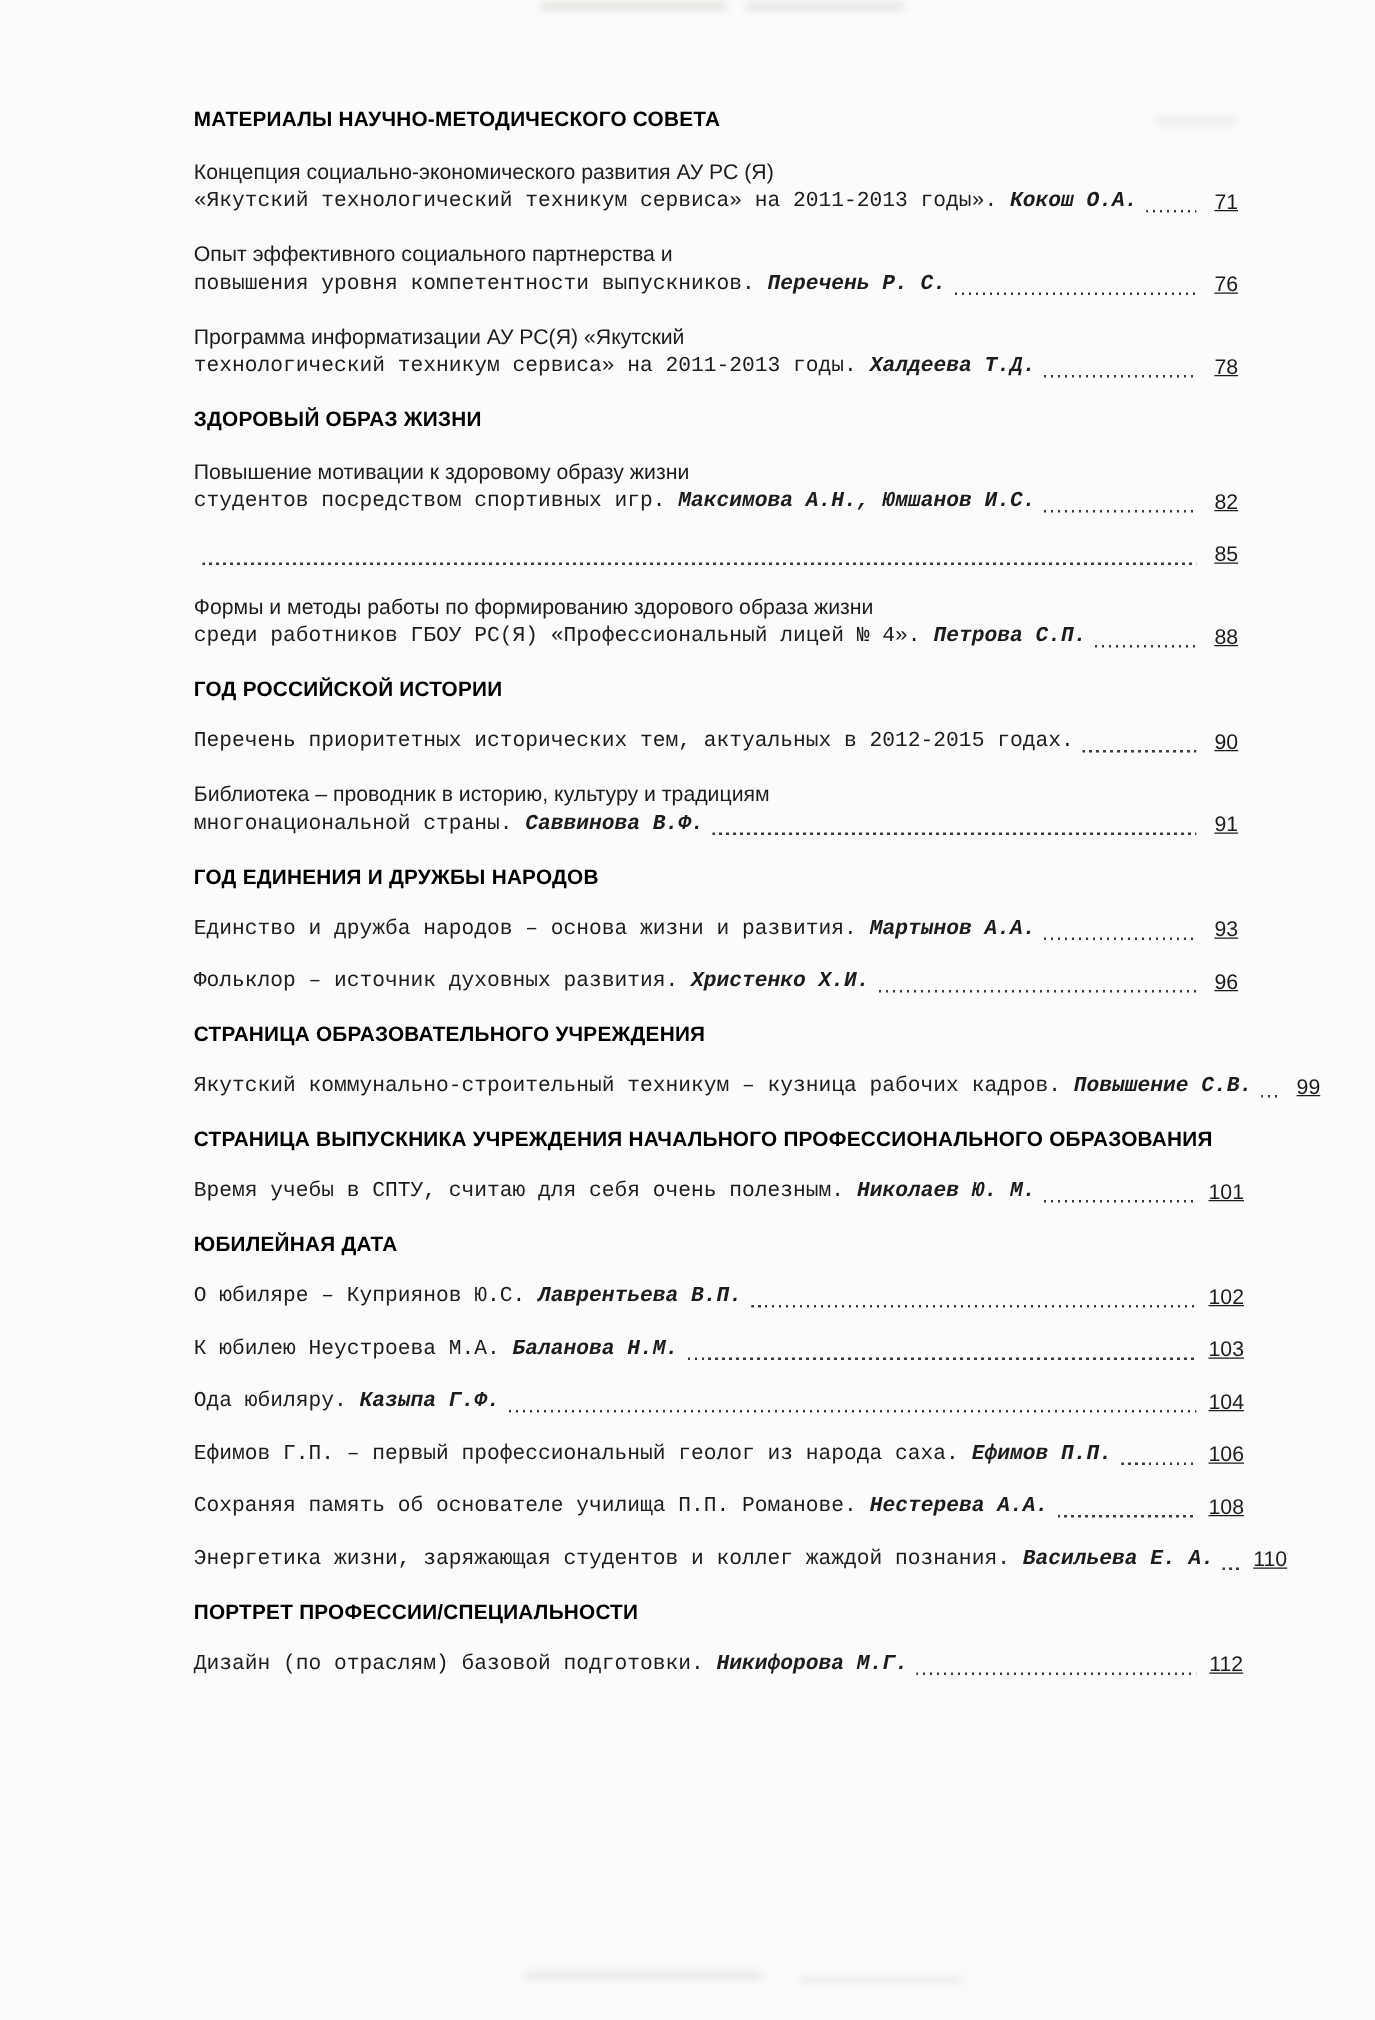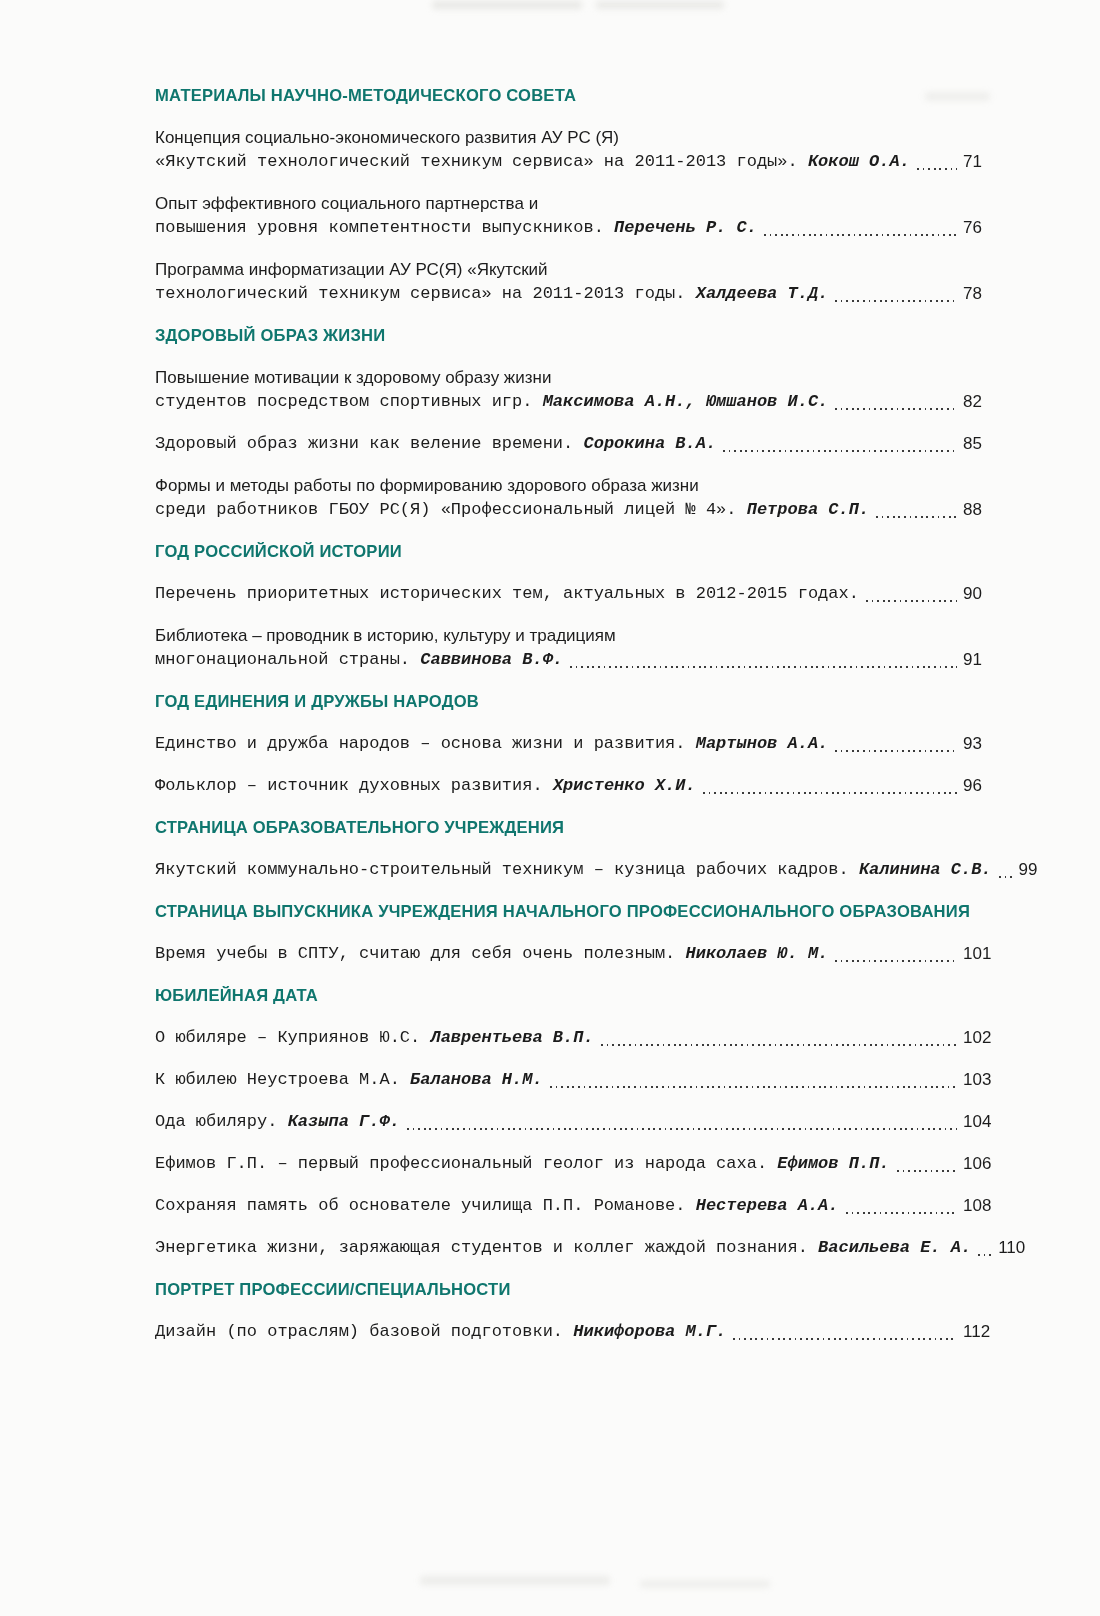--- a/index.html
+++ b/index.html
@@ -12,40 +12,40 @@
     overflow: hidden;
   }
   .page {
     position: absolute; inset: 0;
     padding: 84px 85px 0 155px;
     box-sizing: border-box;
   }
   .toc-section { margin: 0; }
   .toc-heading {
     font-size: 16.6px; line-height: 24px;
-    font-weight: bold; color: #0f766e;
+    font-weight: bold; color: #000000;
     letter-spacing: 0.2px;
     white-space: nowrap;
     margin: 0 0 18px 0;
   }
   .toc-entry { margin: 0 16px 18px 0; font-size: 17px; line-height: 24px; }
   .entry-line1 { white-space: nowrap; }
   .entry-row { display: flex; align-items: flex-end; }
   .entry-text { white-space: nowrap; flex: 0 0 auto; font-family: Liberation Mono, monospace; }
   .entry-author { font-weight: bold; font-style: italic; }
   .dot-leader {
     flex: 1 1 auto; min-width: 14px;
     height: 3px; margin: 0 6px 4px 7px;
     background-image: repeating-linear-gradient(
       to right, #3b3b3b 0, #3b3b3b 1.8px, transparent 1.8px, transparent 5.6px);
     background-position: left bottom;
     background-size: 100% 2px;
     background-repeat: no-repeat;
   }
-  .page-num { flex: 0 0 auto; min-width: 36px; text-align: left; font-size: 17px; }
+  .page-num { flex: 0 0 auto; min-width: 36px; text-align: center; font-size: 17px; text-decoration: underline; }
   .artifact {
     position: absolute; background: #d8d8d4;
     filter: blur(3px); border-radius: 3px; pointer-events: none;
   }
   #art-top-1 { left: 432px; top: 1px; width: 150px; height: 8px; opacity: .55; }
   #art-top-2 { left: 596px; top: 1px; width: 128px; height: 8px; opacity: .5; }
   #art-right-1 { left: 925px; top: 92px; width: 65px; height: 9px; opacity: .35; }
   #art-bot-1 { left: 420px; top: 1576px; width: 190px; height: 9px; opacity: .4; }
   #art-bot-2 { left: 640px; top: 1580px; width: 130px; height: 8px; opacity: .35; }
 </style>
@@ -98,21 +98,20 @@
       <div class="entry-line1">Повышение мотивации к здоровому образу жизни</div>
       <div class="entry-row">
         <span class="entry-text"><span>студентов посредством спортивных игр. </span><span class="entry-author">Максимова А.Н., Юмшанов И.С.</span></span>
         <span class="dot-leader"></span>
         <span class="page-num">82</span>
       </div>
     </div>
 
     <div class="toc-entry">
       <div class="entry-row">
-        <span class="entry-text"><span>Здоровый образ жизни как веление времени. </span><span class="entry-author">Сорокина В.А.</span></span>
         <span class="dot-leader"></span>
         <span class="page-num">85</span>
       </div>
     </div>
 
     <div class="toc-entry">
       <div class="entry-line1">Формы и методы работы по формированию здорового образа жизни</div>
       <div class="entry-row">
         <span class="entry-text"><span>среди работников ГБОУ  РС(Я) «Профессиональный лицей № 4». </span><span class="entry-author">Петрова С.П.</span></span>
         <span class="dot-leader"></span>
@@ -160,21 +159,21 @@
         <span class="page-num">96</span>
       </div>
     </div>
   </div>
 
   <div class="toc-section">
     <h2 class="toc-heading">СТРАНИЦА ОБРАЗОВАТЕЛЬНОГО УЧРЕЖДЕНИЯ</h2>
 
     <div class="toc-entry">
       <div class="entry-row">
-        <span class="entry-text"><span>Якутский коммунально-строительный техникум – кузница рабочих кадров. </span><span class="entry-author">Калинина С.В.</span></span>
+        <span class="entry-text"><span>Якутский коммунально-строительный техникум – кузница рабочих кадров. </span><span class="entry-author">Повышение С.В.</span></span>
         <span class="dot-leader"></span>
         <span class="page-num">99</span>
       </div>
     </div>
   </div>
 
   <div class="toc-section">
     <h2 class="toc-heading">СТРАНИЦА ВЫПУСКНИКА УЧРЕЖДЕНИЯ НАЧАЛЬНОГО ПРОФЕССИОНАЛЬНОГО ОБРАЗОВАНИЯ</h2>
 
     <div class="toc-entry">

